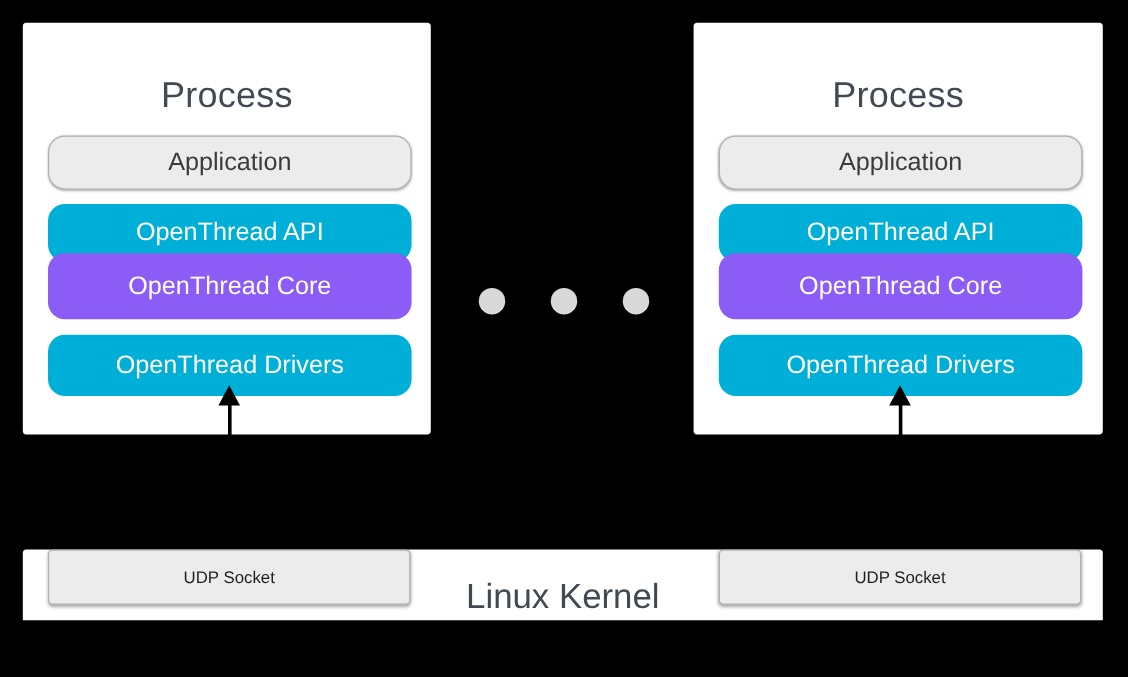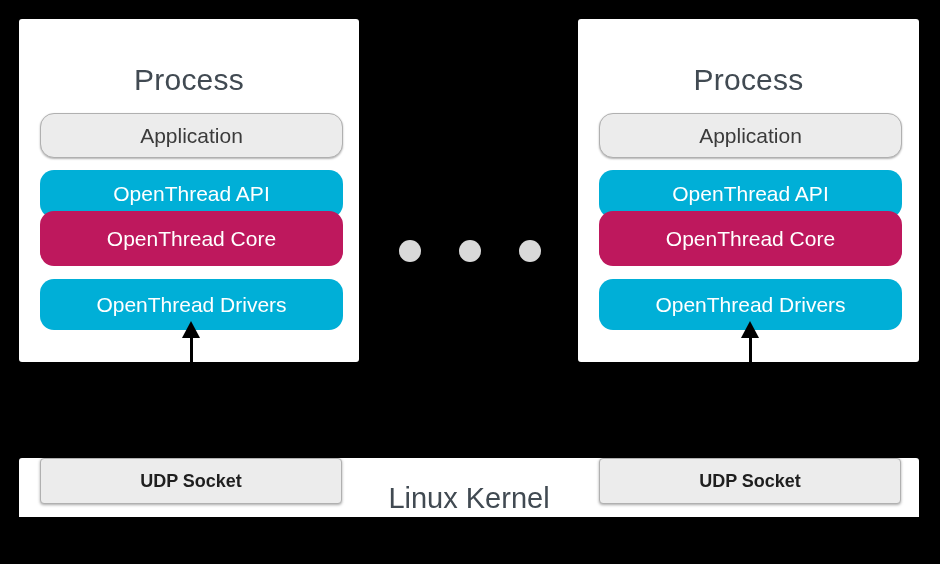--- a/index.html
+++ b/index.html
@@ -45,21 +45,21 @@
     border: 1px solid #b0b0b0;
     color: #3b3b3b;
     box-shadow: 0 1px 2px rgba(0,0,0,0.30);
   }
   .layer-cyan {
     background: #00afd7;
     color: #ffffff;
     margin-top: 10px;
   }
   .layer-blue {
-    background: #be185d;
+    background: #8b5cf6;
     color: #ffffff;
   }
   .arrow-shaft {
     position: absolute;
     width: 3px;
     background: #000000;
   }
   .arrow-head {
     position: absolute;
     width: 0;
@@ -90,24 +90,23 @@
   }
   .socket-box {
     position: absolute;
     display: flex;
     align-items: center;
     justify-content: center;
     background: #ececec;
     border: 1px solid #b0b0b0;
     border-radius: 4px;
     color: #1f1f1f;
-    font-size: 18px;
+    font-size: 14px;
     box-sizing: border-box;
     box-shadow: 0 1px 3px rgba(0,0,0,0.35);
-    font-weight: bold;
   }
 </style>
 </head>
 <body>
 
 <div id="canvas">
 
   <div class="process-panel" style="left:19px; top:19px; width:340px; height:343px;">
     <div class="process-title">Process</div>
     <div class="layer layer-app" style="left:21px; top:94px; width:303px; height:45px;">Application</div>

